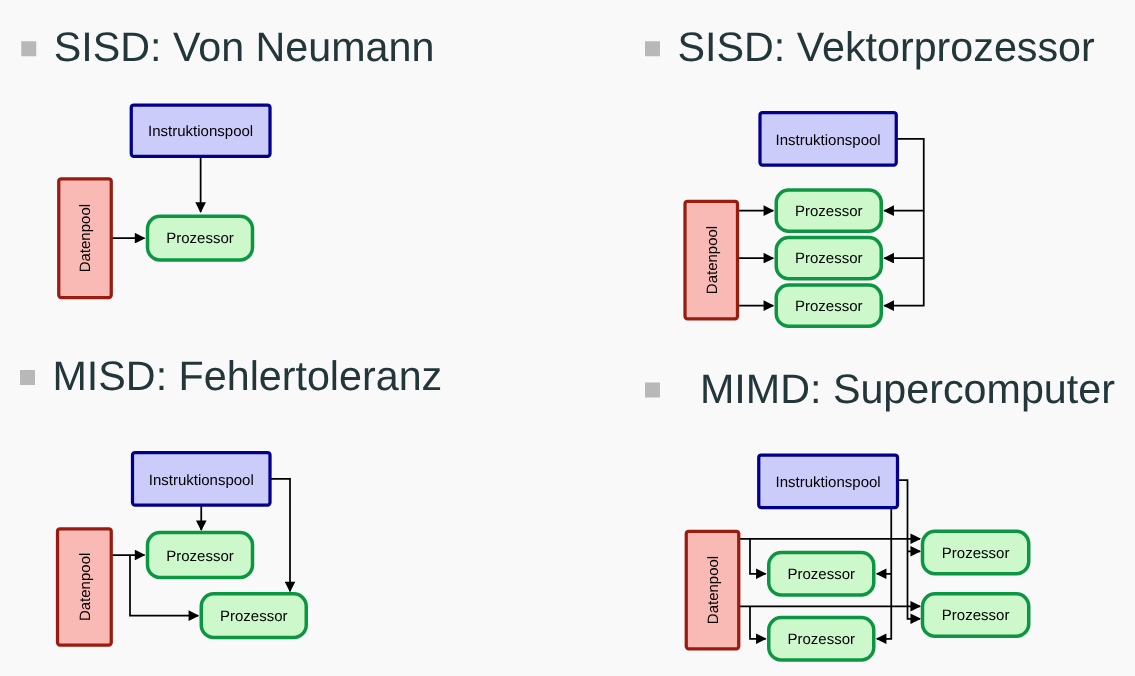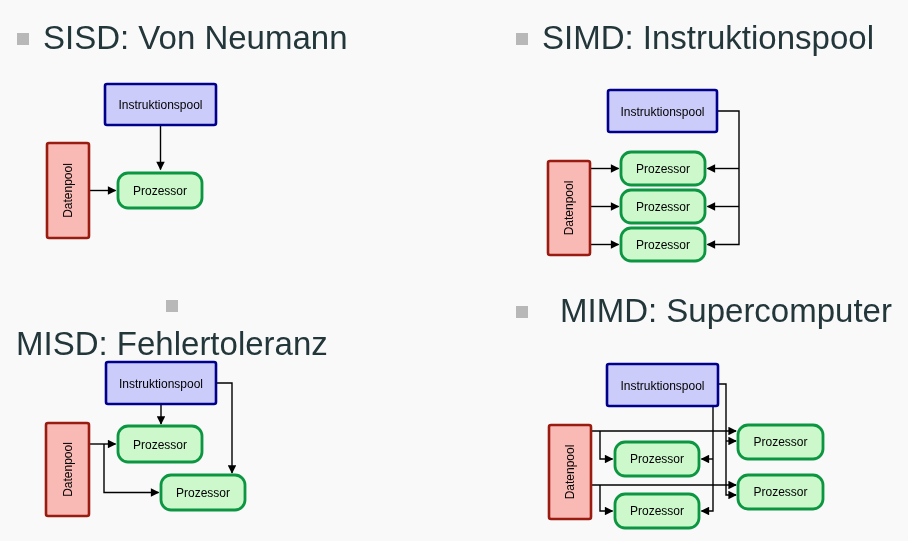--- a/index.html
+++ b/index.html
@@ -23,21 +23,21 @@
     white-space: nowrap;
   }
   .bullet {
     width: 12px; height: 12px;
     background: var(--bullet, #b8b8b8);
     flex: 0 0 auto;
     margin-top: 2px;
   }
   #h-sisd { left: 17px;  top: 20px;  }
   #h-simd { left: 516px; top: 20px;  }
-  #h-misd { left: 16px;  top: 298px; flex-direction: column; }
+  #h-misd { left: 16px;  top: 283px; }
   #h-mimd { left: 516px; top: 293px; gap: 32px; }
 
   svg.diagram-layer { position: absolute; left: 0; top: 0; }
 
   .box-ip {
     fill: var(--instruction-pool-fill, #ccccfa);
     stroke: var(--instruction-pool-border, #00008c);
     stroke-width: 2.6;
   }
   .box-dp {
@@ -68,21 +68,21 @@
 <body style="background: rgb(249, 249, 249);">
 
 <div class="stage">
 
   <div class="heading" id="h-sisd">
     <span class="bullet"></span>
     <span>SISD: Von Neumann</span>
   </div>
   <div class="heading" id="h-simd">
     <span class="bullet"></span>
-    <span>SIMD: Instruktionspool</span>
+    <span>SISD: Vektorprozessor</span>
   </div>
   <div class="heading" id="h-misd">
     <span class="bullet"></span>
     <span>MISD: Fehlertoleranz</span>
   </div>
   <div class="heading" id="h-mimd">
     <span class="bullet"></span>
     <span>MIMD: Supercomputer</span>
   </div>
 

